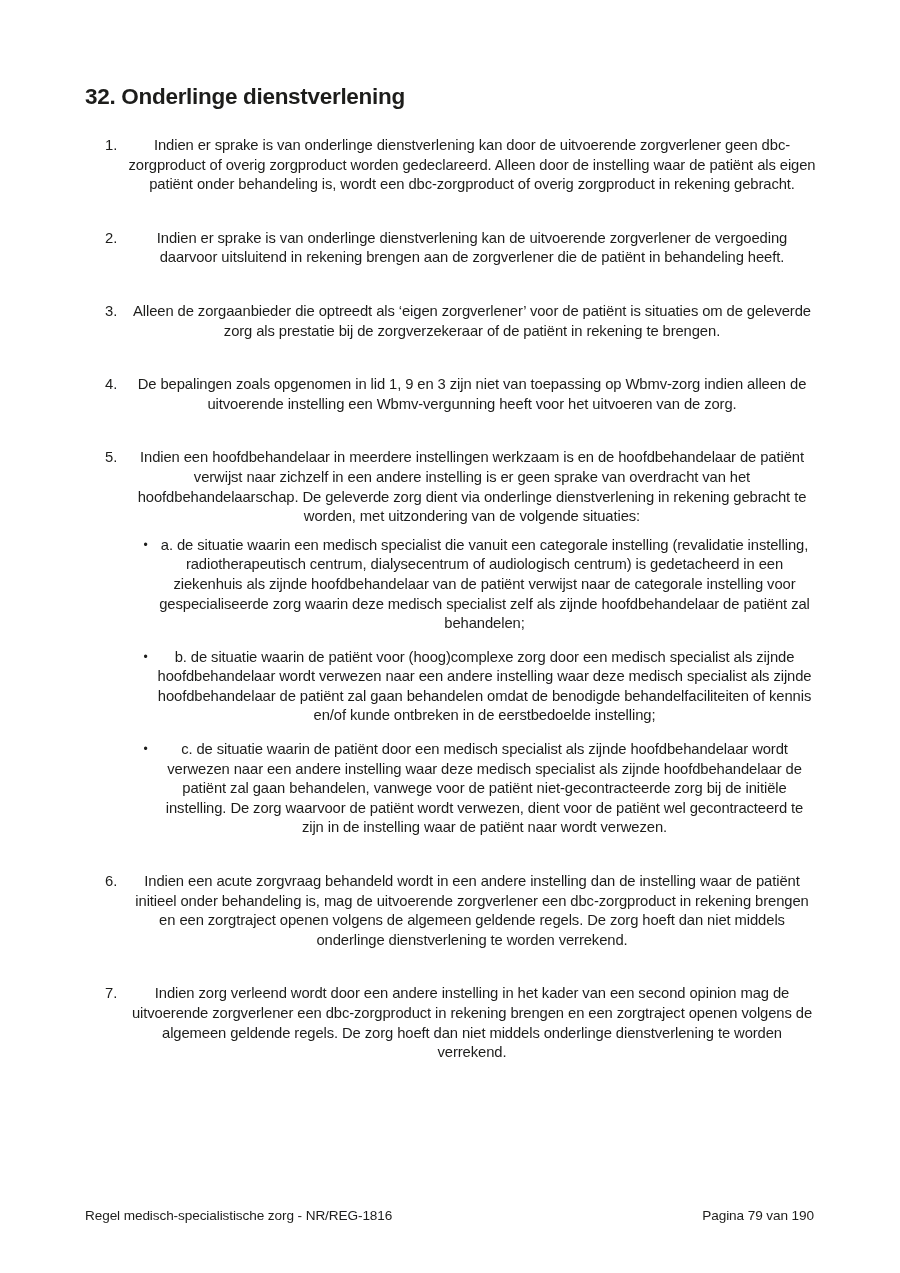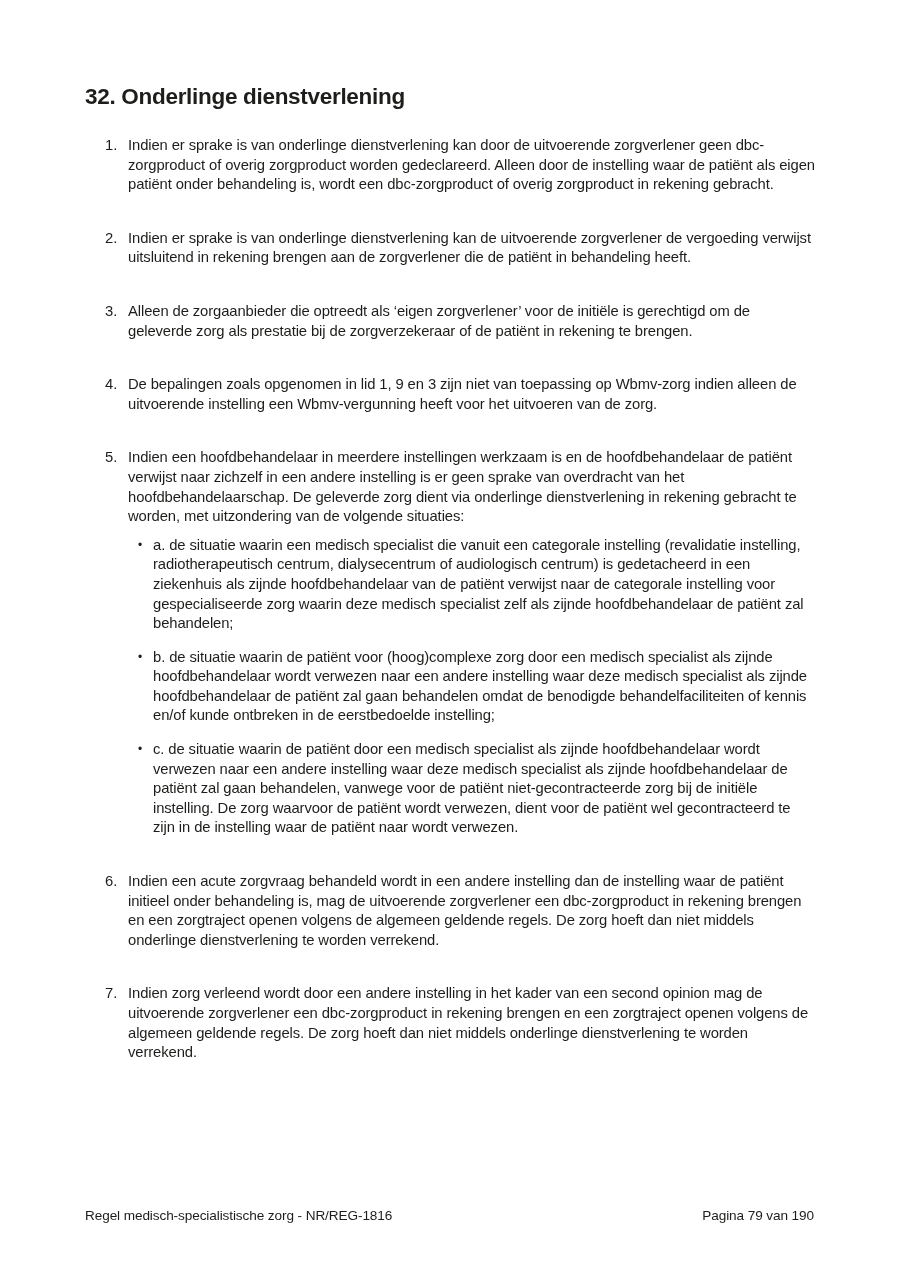--- a/index.html
+++ b/index.html
@@ -40,20 +40,21 @@
     margin: 0 0 34px 0;
     padding-left: 20px;
   }
   .item .num {
     flex: 0 0 23px;
     width: 23px;
   }
   .item .body {
     flex: 1 1 auto;
     min-width: 0;
+    text-align: center;
   }
   .bullets {
     margin-top: 9px;
   }
   .bullet {
     display: flex;
     margin: 0 0 14px 0;
     padding-left: 10px;
   }
   .bullet:last-child {
@@ -92,26 +93,26 @@
 
     <div class="numbered-list">
 
       <div class="item">
         <span class="num">1.</span>
         <div class="body">Indien er sprake is van onderlinge dienstverlening kan door de uitvoerende zorgverlener geen dbc-zorgproduct of overig zorgproduct worden gedeclareerd. Alleen door de instelling waar de patiënt als eigen patiënt onder behandeling is, wordt een dbc-zorgproduct of overig zorgproduct in rekening gebracht.</div>
       </div>
 
       <div class="item">
         <span class="num">2.</span>
-        <div class="body">Indien er sprake is van onderlinge dienstverlening kan de uitvoerende zorgverlener de vergoeding verwijst uitsluitend in rekening brengen aan de zorgverlener die de patiënt in behandeling heeft.</div>
+        <div class="body">Indien er sprake is van onderlinge dienstverlening kan de uitvoerende zorgverlener de vergoeding daarvoor uitsluitend in rekening brengen aan de zorgverlener die de patiënt in behandeling heeft.</div>
       </div>
 
       <div class="item">
         <span class="num">3.</span>
-        <div class="body">Alleen de zorgaanbieder die optreedt als ‘eigen zorgverlener’ voor de initiële is gerechtigd om de geleverde zorg als prestatie bij de zorgverzekeraar of de patiënt in rekening te brengen.</div>
+        <div class="body">Alleen de zorgaanbieder die optreedt als ‘eigen zorgverlener’ voor de patiënt is situaties om de geleverde zorg als prestatie bij de zorgverzekeraar of de patiënt in rekening te brengen.</div>
       </div>
 
       <div class="item">
         <span class="num">4.</span>
         <div class="body">De bepalingen zoals opgenomen in lid 1, 9 en 3 zijn niet van toepassing op Wbmv-zorg indien alleen de uitvoerende instelling een Wbmv-vergunning heeft voor het uitvoeren van de zorg.</div>
       </div>
 
       <div class="item">
         <span class="num">5.</span>
         <div class="body">

